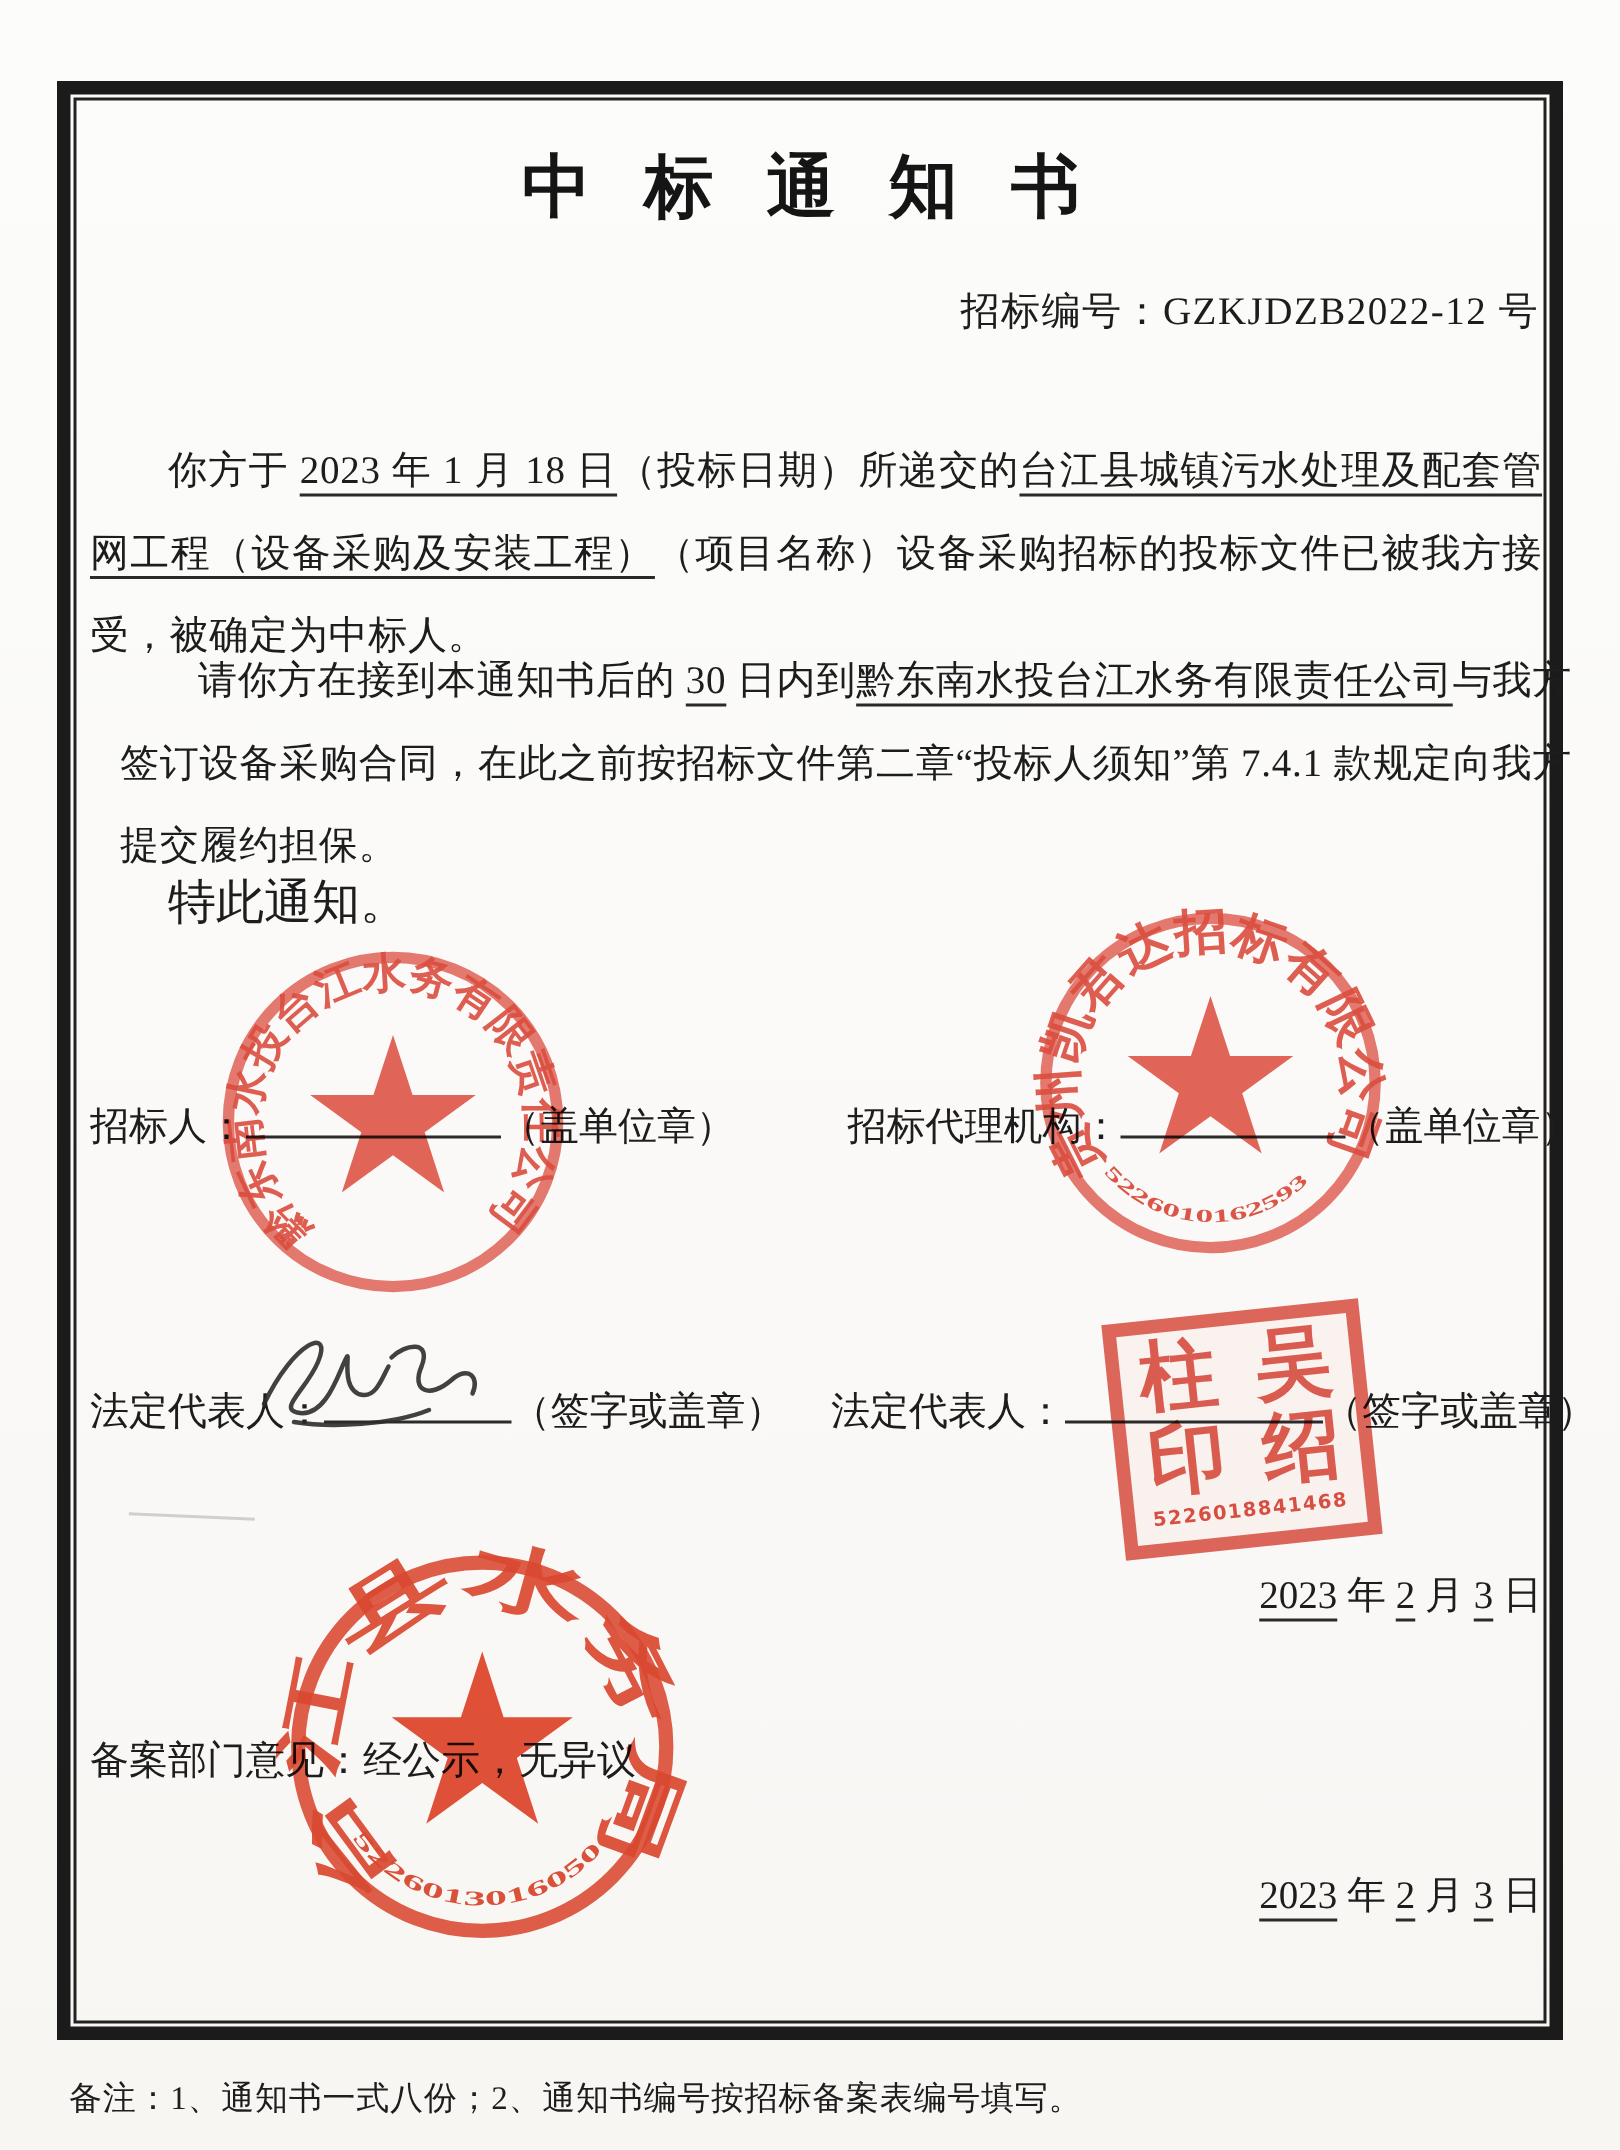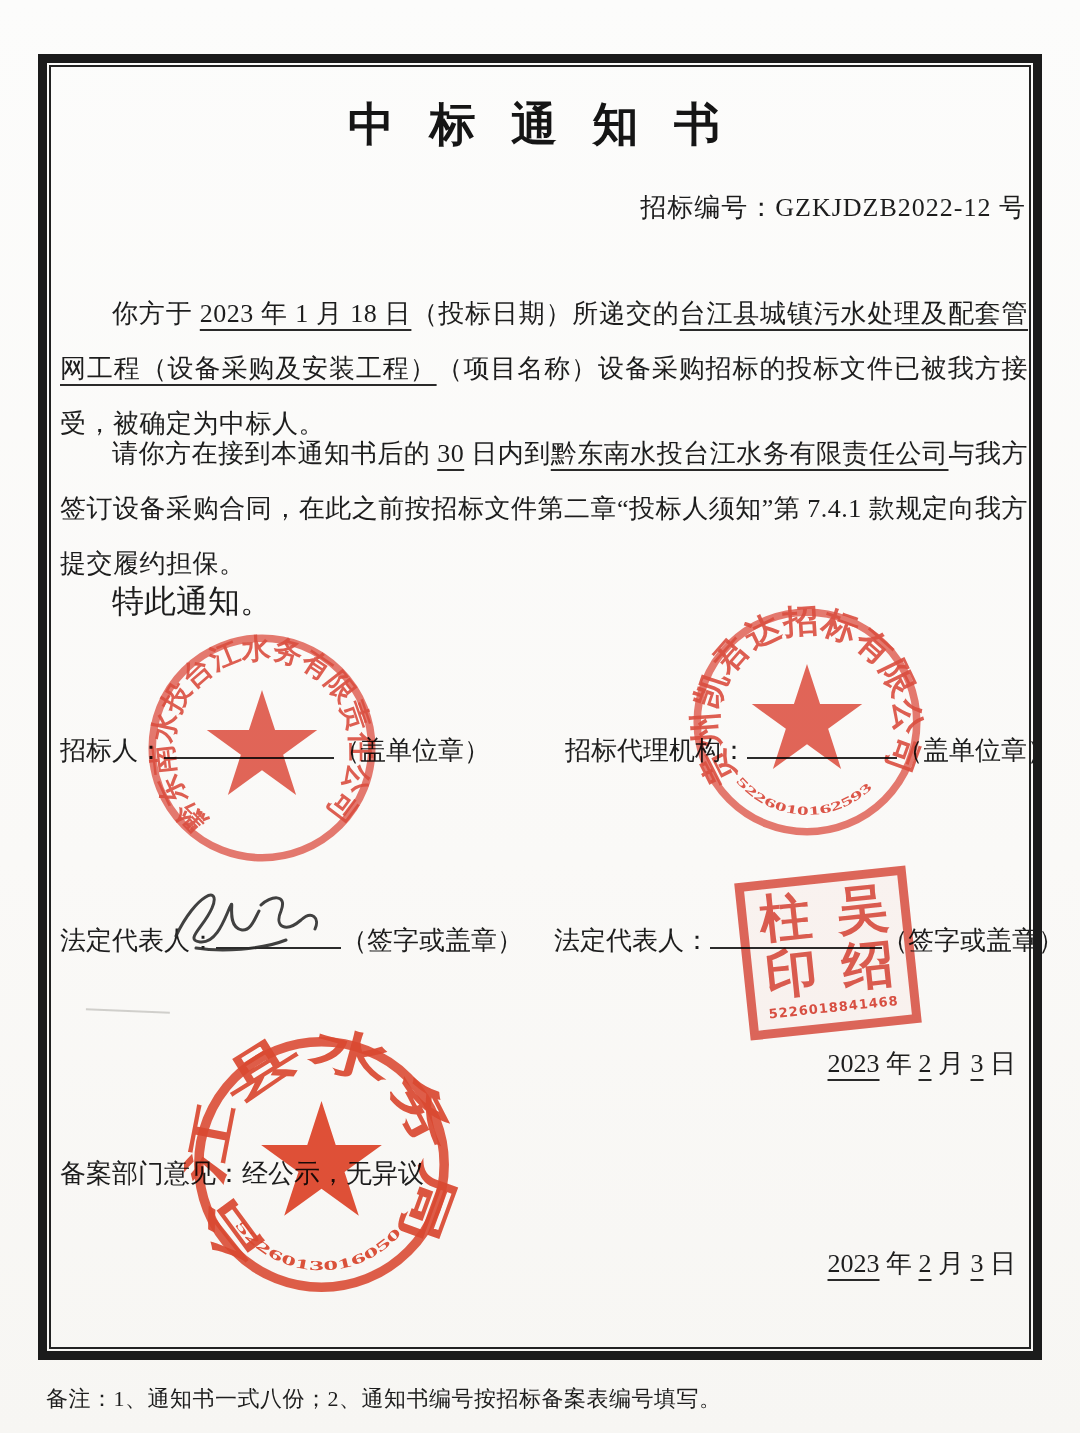--- a/index.html
+++ b/index.html
@@ -19,42 +19,42 @@
   .title { position:absolute; top:94px; left:0; right:0; text-align:center;
            font-size:46px; font-weight:bold; letter-spacing:12px; color:#151515; }
 
   .tender { position:absolute; top:190px; right:54px; font-size:26px; letter-spacing:1px; }
 
   .addressee { position:absolute; top:250px; left:60px; font-size:26px; letter-spacing:1px; }
 
   .para { position:absolute; left:60px; width:968px; font-size:26px; line-height:55px;
           text-align:justify; text-indent:2em; letter-spacing:0.5px; }
   .para1 { top:286px; }
-  .para2 { top:426px; }
+  .para2 { top:426px;margin-left:20px; }
 
   .u { text-decoration:underline; text-underline-offset:7px; text-decoration-thickness:2px; text-decoration-color:#2a2a2a; }
 
   .price-line { position:absolute; top:390px; left:112px; font-size:26px; }
   .redact { display:inline-block; width:238px; height:27px; margin-left:10px; vertical-align:-5px;
             border-radius:3px; filter:blur(4px); opacity:.62;
             background:repeating-linear-gradient(90deg,#8d8d8d 0 28px,#bdbdbd 28px 40px,#848484 40px 76px,#c6c6c6 76px 88px); }
 
   .closing { position:absolute; top:580px; left:112px; font-size:32px; }
 
   .sign-row { position:absolute; font-size:26px; white-space:nowrap; }
   .blank { display:inline-block; border-bottom:2px solid #2b2b2b; height:1.05em; }
   .w170 { width:170px; } .w150 { width:150px; } .w125 { width:125px; } .w172 { width:172px; }
 
   .row-bidder { top:732px; left:60px; }
   .row-agency { top:732px; left:565px; }
   .row-legal-left { top:922px; left:60px; }
   .row-legal-right { top:922px; left:534px;margin-left:20px; }
   .row-record { top:1156px; left:60px; }
 
-  .date-line { position:absolute; right:64px; font-size:26px; }
+  .date-line { position:absolute; right:52px; font-size:26px; }
   .date-top { top:1046px; }
   .date-bottom { top:1246px; }
 
   .footnote { position:absolute; top:1384px; left:46px; font-size:22px; letter-spacing:0.5px; }
 
   .seal { position:absolute; mix-blend-mode:multiply; }
   .seal text { font-family:"Liberation Serif", serif; font-weight:bold; }
 
   .stamp { position:absolute; left:742px; top:874px; width:172px; height:158px;
            border:9px solid rgba(219,72,58,.82); transform:rotate(-6deg);

